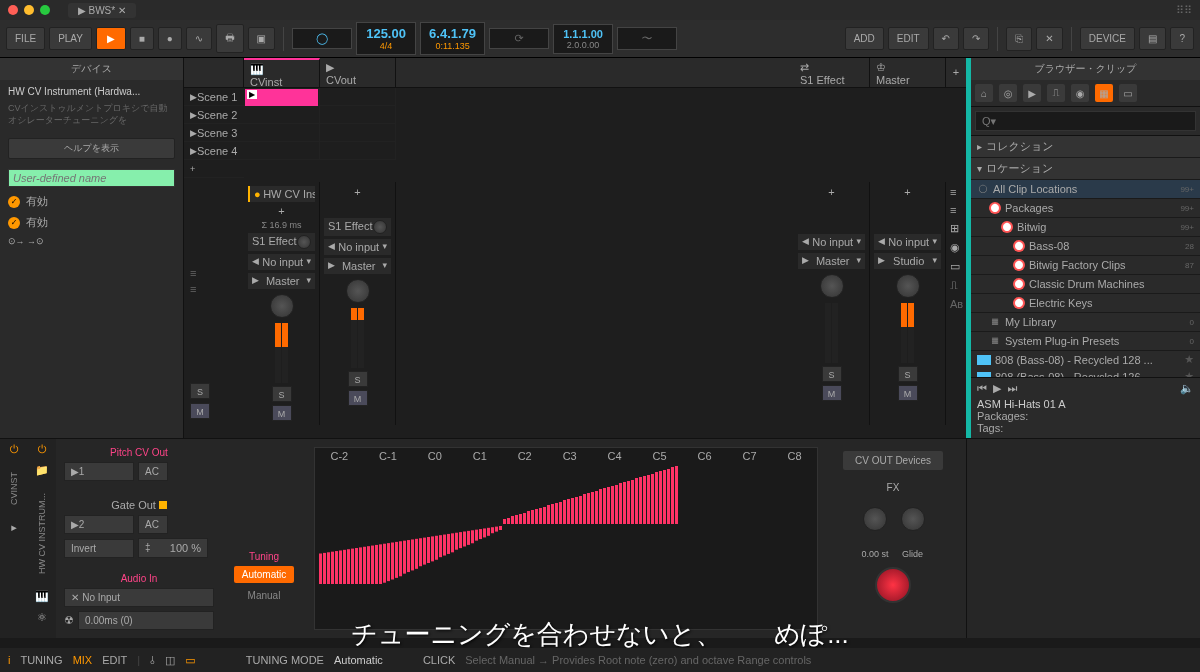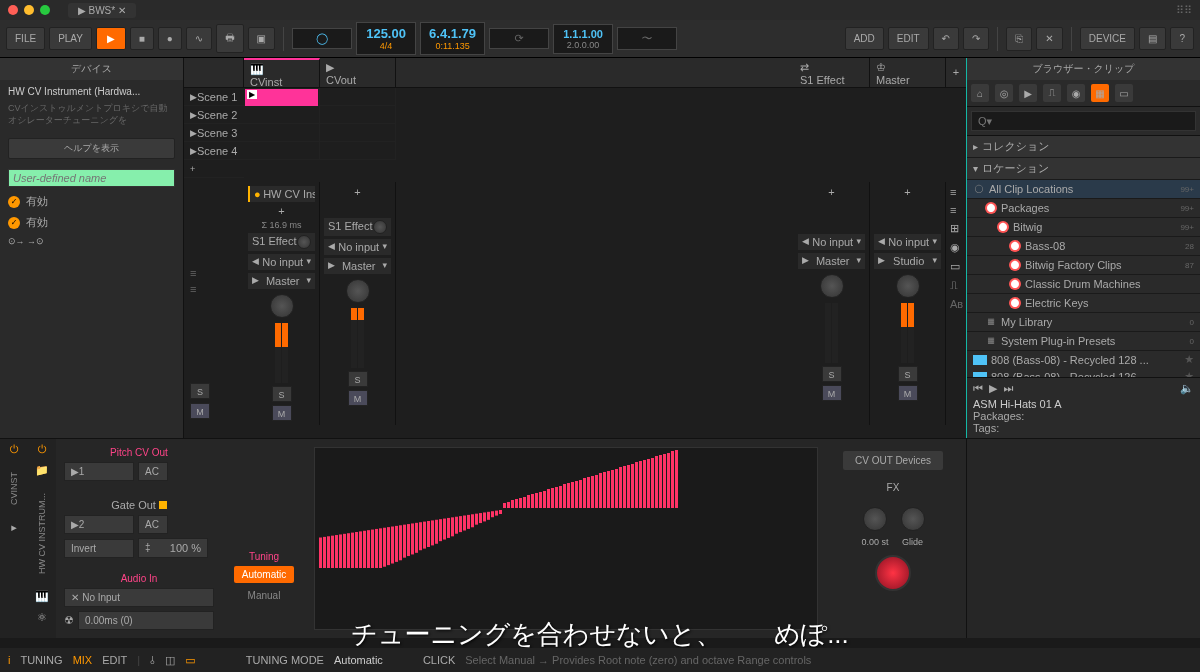--- a/index.html
+++ b/index.html
@@ -46,21 +46,21 @@
 .chlabel { background:#2a2a2a; padding:2px 4px; font-size:9px; overflow:hidden; white-space:nowrap; }
 .chlabel.ylw { border-left:2px solid #ffb300; }
 .knob { width:24px; height:24px; border-radius:50%; background:radial-gradient(#555,#333); border:1px solid #222; margin:2px auto; }
 .meter { display:flex; gap:1px; height:60px; justify-content:center; }
 .meterbar { width:6px; background:linear-gradient(#ff6a00 0%,#ff6a00 40%,#222 40%); }
 .smbtn { background:#3a3a3a; border:1px solid #222; width:20px; height:16px; font-size:9px; text-align:center; line-height:16px; }
 .smbtn.m { background:#4a4a5a; }
 .iorow { background:#2a2a2a; padding:2px 4px; font-size:9px; display:flex; justify-content:space-between; }
 
 
-.rightpanel { width:234px; background:#2a2a2a; border-left:1px solid #14b8a6; display:flex; flex-direction:column; }
+.rightpanel { width:234px; background:#2a2a2a; border-left:5px solid #14b8a6; display:flex; flex-direction:column; }
 .browseicons { display:flex; padding:4px; gap:6px; border-bottom:1px solid #111; }
 .bicon { width:18px; height:18px; background:#3a3a3a; border-radius:2px; display:flex; align-items:center; justify-content:center; font-size:10px; }
 .bicon.act { background:#ff6a00; }
 .searchrow { padding:4px; border-bottom:1px solid #111; }
 .searchrow input { width:100%; background:#1a1a1a; border:1px solid #333; padding:3px 18px 3px 6px; color:#aaa; }
 .treerow { padding:3px 6px; font-size:10px; display:flex; align-items:center; gap:4px; border-bottom:1px solid #1a1a1a; }
 .treerow.sel { background:#2a3a4a; }
 .badge { margin-left:auto; color:#666; font-size:8px; }
 .treeicon { width:12px; height:12px; border-radius:50%; font-size:8px; text-align:center; line-height:12px; }
 .filelist { flex:1; overflow:hidden; }
@@ -77,21 +77,21 @@
 .secthdr { color:#ff4488; font-size:10px; text-align:center; }
 .dropdown { background:#3a3a3a; border:1px solid #222; padding:3px 6px; font-size:10px; display:flex; justify-content:space-between; min-width:70px; }
 .autobtn { background:#ff6a00; color:#fff; padding:3px 8px; font-size:10px; border-radius:2px; }
 .waveform { flex:1; background:#1a1a1a; position:relative; border:1px solid #333; }
 .wavelabels { display:flex; justify-content:space-around; font-size:8px; color:#666; padding:2px 0; }
 .wavearea { height:120px; position:relative; overflow:hidden; }
 .wavebar { position:absolute; bottom:50%; width:3px; background:#ff3366; }
 .cvout { width:130px; display:flex; flex-direction:column; align-items:center; gap:8px; padding:4px; }
 .cvhdr { background:#3a3a3a; padding:4px 12px; font-size:10px; border-radius:2px; }
 .knobrow { display:flex; gap:12px; }
-.knoblbl { font-size:9px; text-align:center; margin-top:6px; }
+.knoblbl { font-size:9px; text-align:center; margin-top:18px; }
 .bigknob { width:36px; height:36px; border-radius:50%; background:radial-gradient(#ff3344,#881122); border:2px solid #333; }
 
 
 .status { position:absolute; bottom:0; left:0; right:0; height:24px; background:#222; display:flex; align-items:center; padding:0 8px; gap:10px; font-size:10px; }
 .status .org { color:#ff9800; }
 .subtitle { position:absolute; bottom:20px; width:100%; text-align:center; font-size:26px; color:#fff; text-shadow:1px 1px 3px #000; pointer-events:none; }
 </style>
 </head>
 <body>
 
@@ -440,20 +440,33 @@
           <div class="dropdown" style="flex:1">0.00ms (0)</div>
         </div>
     </div>
     <div class="devsection" style="width:80px;align-items:center">
       <div style="height:100px"></div>
       <div class="secthdr">Tuning</div>
       <div class="autobtn">Automatic</div>
       <div style="padding:3px 8px;font-size:10px;color:#888">Manual</div>
     </div>
     <div class="waveform">
+      <div class="wavelabels" id="wavelbls">
+          <span>C-2</span>
+          <span>C-1</span>
+          <span>C0</span>
+          <span>C1</span>
+          <span>C2</span>
+          <span>C3</span>
+          <span>C4</span>
+          <span>C5</span>
+          <span>C6</span>
+          <span>C7</span>
+          <span>C8</span>
+        </div>
       <div class="wavearea" id="wavearea">
           <div class="wavebar" style="left: 4px; height: 59px; bottom: auto; transform: translateY(50%); top: 50%;"></div>
           <div class="wavebar" style="left: 8px; height: 57.7778px; bottom: auto; transform: translateY(50%); top: 50%;"></div>
           <div class="wavebar" style="left: 12px; height: 56.5556px; bottom: auto; transform: translateY(50%); top: 50%;"></div>
           <div class="wavebar" style="left: 16px; height: 55.3333px; bottom: auto; transform: translateY(50%); top: 50%;"></div>
           <div class="wavebar" style="left: 20px; height: 54.1111px; bottom: auto; transform: translateY(50%); top: 50%;"></div>
           <div class="wavebar" style="left: 24px; height: 52.8889px; bottom: auto; transform: translateY(50%); top: 50%;"></div>
           <div class="wavebar" style="left: 28px; height: 51.6667px; bottom: auto; transform: translateY(50%); top: 50%;"></div>
           <div class="wavebar" style="left: 32px; height: 50.4444px; bottom: auto; transform: translateY(50%); top: 50%;"></div>
           <div class="wavebar" style="left: 36px; height: 49.2222px; bottom: auto; transform: translateY(50%); top: 50%;"></div>

